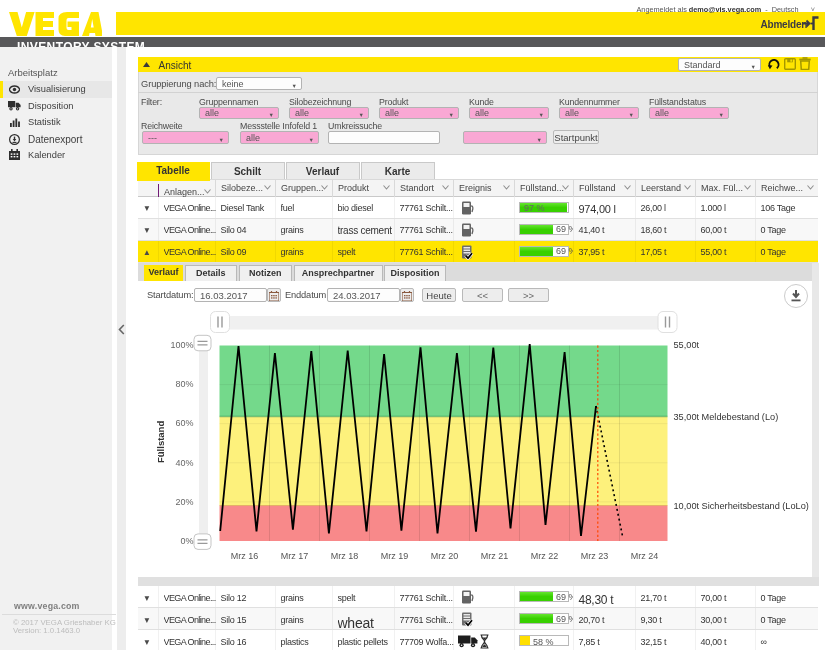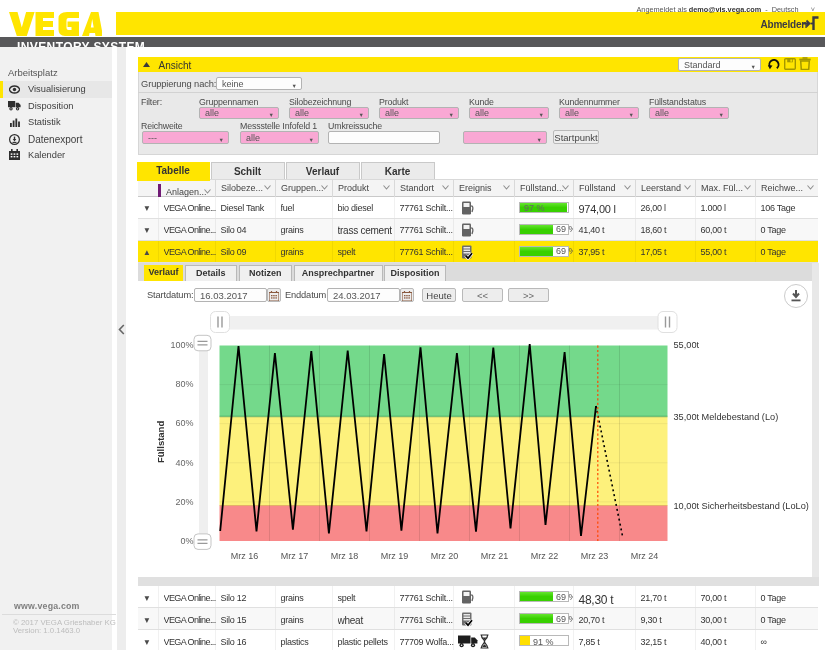--- a/index.html
+++ b/index.html
@@ -143,21 +143,21 @@
   </div>
 <div class="btn" style="left:553px;top:129.5px;width:46px;height:14px;line-height:13px">Startpunkt</div>
 
 <div class="abs" style="left:136.5px;top:161.5px;width:73px;height:19px;background:#ffe500;font-size:10px;font-weight:bold;color:#333;text-align:center;line-height:17px;z-index:5">Tabelle</div>
 <div class="abs ttab" style="left:210.5px;top:161.5px;width:74px">Schilt</div>
 <div class="abs ttab" style="left:285.5px;top:161.5px;width:74px">Verlauf</div>
 <div class="abs ttab" style="left:360.5px;top:161.5px;width:74px">Karte</div>
 <style>.ttab{height:17.5px;background:#ebebeb;border:1px solid #c9c9c9;border-bottom:none;font-size:10px;font-weight:bold;color:#333;text-align:center;line-height:17px}</style>
 
 <div id="tblhead" class="abs" style="left:137.5px;top:179px;width:680px;height:17.5px;background:#f4f4f4;border-top:1px solid #d9d9d9;border-bottom:1px solid #c9c9c9">
-    <div style="position:absolute;left:20.5px;top:4px;width:57px;height:16.5px;border-left:3px solid #701a75">
+    <div style="position:absolute;left:20.5px;top:4px;width:57px;height:16.5px;border-left:1px solid #701a75">
       <span style="position:absolute;left:5px;top:3px;font-size:9px;color:#444;white-space:nowrap">Anlagen...</span>
       <svg style="position:absolute;right:4px;top:5px" width="7" height="5" viewBox="0 0 7 5">
         <path d="M0.5 0.5 L3.5 4 L6.5 0.5" stroke="#8f8f8f" stroke-width="1.1" fill="none"></path>
       </svg>
     </div>
     <div style="position:absolute;left:77.5px;top:0;width:60px;height:16.5px;border-left:1px solid #d9d9d9">
       <span style="position:absolute;left:5px;top:3px;font-size:9px;color:#444;white-space:nowrap">Silobeze...</span>
       <svg style="position:absolute;right:4px;top:5px" width="7" height="5" viewBox="0 0 7 5">
         <path d="M0.5 0.5 L3.5 4 L6.5 0.5" stroke="#8f8f8f" stroke-width="1.1" fill="none"></path>
       </svg>
@@ -479,21 +479,21 @@
       <div style="position:absolute;left:315.5px;top:0;width:1px;height:100%;background:rgba(0,0,0,0.055)"></div>
       <div style="position:absolute;left:376.5px;top:0;width:1px;height:100%;background:rgba(0,0,0,0.055)"></div>
       <div style="position:absolute;left:435.5px;top:0;width:1px;height:100%;background:rgba(0,0,0,0.055)"></div>
       <div style="position:absolute;left:497.5px;top:0;width:1px;height:100%;background:rgba(0,0,0,0.055)"></div>
       <div style="position:absolute;left:557.5px;top:0;width:1px;height:100%;background:rgba(0,0,0,0.055)"></div>
       <div style="position:absolute;left:617.5px;top:0;width:1px;height:100%;background:rgba(0,0,0,0.055)"></div>
       <span style="position:absolute;left:7px;top:5.5px;font-size:9.5px;color:#4a4a4a">▾</span>
       <span style="position:absolute;left:26px;top:6.5px;width:53px;overflow:hidden;font-size:9px;letter-spacing:-0.6px;color:#333;white-space:nowrap">VEGA Online...</span>
       <span style="position:absolute;left:83px;top:6.5px;width:56px;overflow:hidden;font-size:9px;letter-spacing:-0.25px;color:#333;white-space:nowrap">Silo 15</span>
       <span style="position:absolute;left:143px;top:6.5px;width:53px;overflow:hidden;font-size:9px;letter-spacing:-0.25px;color:#333;white-space:nowrap">grains</span>
-      <span style="position:absolute;left:200px;top:6.5px;width:58px;overflow:hidden;font-size:10px;letter-spacing:-0.25px;color:#333;white-space:nowrap">wheat</span>
+      <span style="position:absolute;left:200px;top:6.5px;width:58px;overflow:hidden;font-size:14px;letter-spacing:-0.25px;color:#333;white-space:nowrap">wheat</span>
       <span style="position:absolute;left:262px;top:6.5px;width:55px;overflow:hidden;font-size:9px;letter-spacing:-0.25px;color:#333;white-space:nowrap">77761 Schilt...</span>
       <div style="position:absolute;left:315.5px;top:0;width:61px;height:22px">
         <svg width="14" height="15" viewBox="0 0 14 15" style="position:absolute;left:8px;top:4px">
           <rect x="1" y="0.5" width="9.5" height="13" rx="1" fill="#6e6e6e"></rect>
           <g fill="#e8e8e8">
             <rect x="2.5" y="2" width="6.5" height="1.5"></rect>
             <rect x="2.5" y="4.5" width="6.5" height="1.5"></rect>
             <rect x="2.5" y="7" width="6.5" height="1.5"></rect>
           </g>
           <path d="M4.5 10.5 l2.5 2.7 4-5" stroke="#fff" stroke-width="3.2" fill="none"></path>
@@ -539,21 +539,21 @@
           <circle cx="15" cy="11.2" r="0.8" fill="#fff"></circle>
           <g transform="translate(22,0)">
             <path d="M0.5 1 h8 M0.5 14 h8 M1.5 1.5 c0 3.5 3 3.5 3 6 0 2.5 -3 3 -3 6 M7.5 1.5 c0 3.5 -3 3.5 -3 6 0 2.5 3 3 3 6" stroke="#2b2b2b" stroke-width="1.2" fill="none"></path>
             <path d="M2.6 3.5 c0.6 1.5 1.9 1.6 1.9 3 0 -1.4 1.3 -1.5 1.9 -3z M4.5 10 c0 1 -1.9 1.5 -2.2 3 h4.4 c-0.3 -1.5 -2.2 -2 -2.2 -3z" fill="#2b2b2b"></path>
           </g>
         </svg>
       </div>
       <div style="position:absolute;left:376.5px;top:0;width:58.5px;height:22px;overflow:hidden">
         <div style="position:absolute;left:5px;top:5px;width:50px;height:11px;border:1px solid #b9b9b9;background:#fff">
           <div style="position:absolute;left:0;top:0;height:100%;width:20%;background:#ffdf00"></div>
-          <div style="position:absolute;left:13px;top:0.5px;font-size:9px;color:#555;white-space:nowrap">91 %</div>
+          <div style="position:absolute;left:13px;top:0.5px;font-size:9px;color:#555;white-space:nowrap">58 %</div>
         </div>
       </div>
       <span style="position:absolute;left:441px;top:6.5px;font-size:9px;letter-spacing:-0.25px;color:#333;white-space:nowrap">7,85 t</span>
       <span style="position:absolute;left:503px;top:6.5px;font-size:9px;letter-spacing:-0.25px;color:#333;white-space:nowrap">32,15 t</span>
       <span style="position:absolute;left:563px;top:6.5px;font-size:9px;letter-spacing:-0.25px;color:#333;white-space:nowrap">40,00 t</span>
       <span style="position:absolute;left:623px;top:6.5px;font-size:9px;letter-spacing:-0.25px;color:#333;white-space:nowrap">∞</span>
     </div>
   </div>
 
 </body></html>

